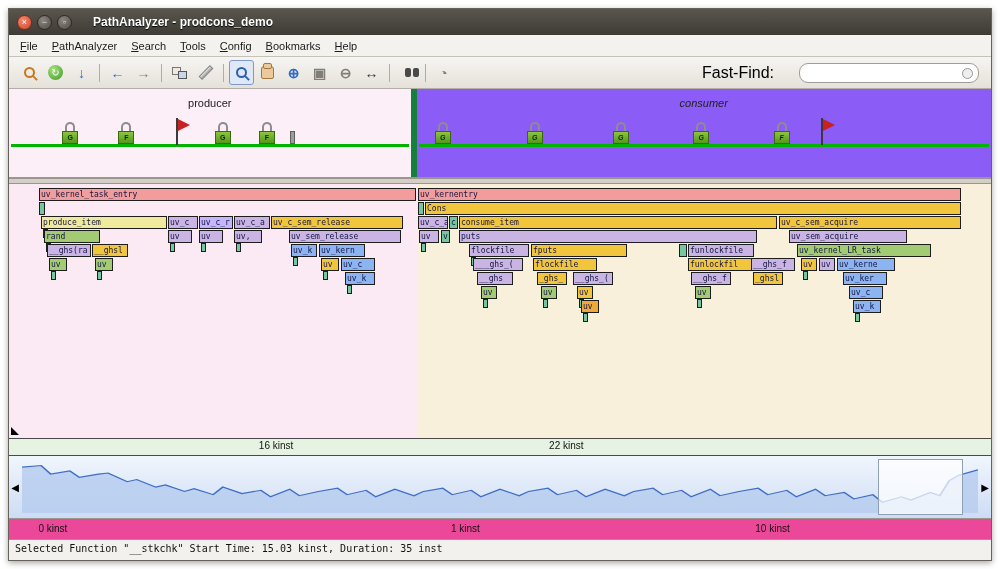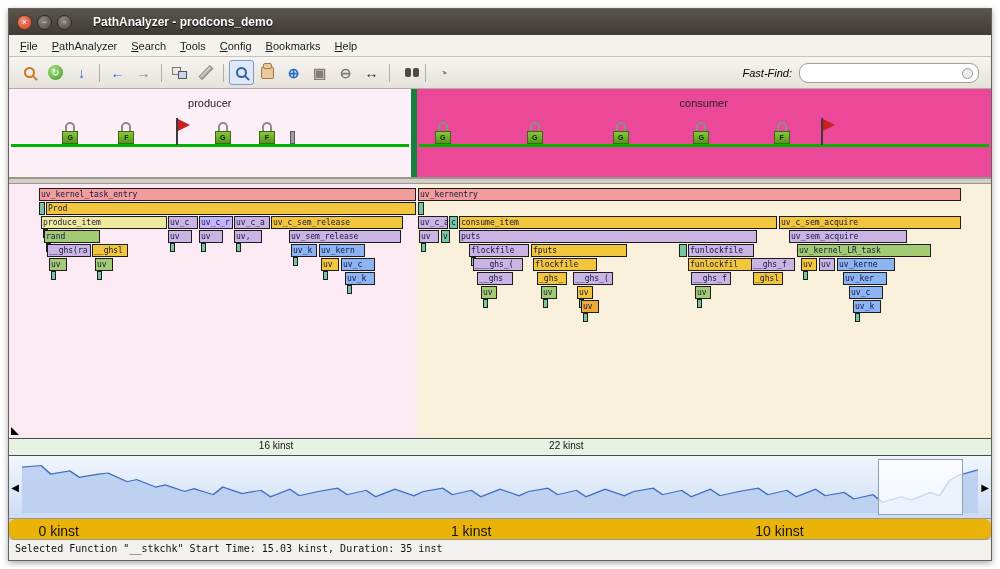--- a/index.html
+++ b/index.html
@@ -31,30 +31,30 @@
   .mag.blue::after{background:#2d5fb0;}
   .greenball{width:15px;height:15px;border-radius:50%;background:radial-gradient(circle at 35% 30%,#a4e27c,#3d9a24);color:#fff;font-size:10px;line-height:15px;text-align:center;}
   .ico-link{width:15px;height:11px;position:relative;}
   .ico-link::before{content:"";position:absolute;left:0;top:0;width:7px;height:6px;border:1px solid #777;background:#f0e8e0;}
   .ico-link::after{content:"";position:absolute;left:6px;top:4px;width:7px;height:6px;border:1px solid #555;background:#c9d6ea;}
   .slash{width:14px;height:3px;background:linear-gradient(#e8e8e8,#9a9a9a);border:1px solid #808080;transform:rotate(-45deg);}
   .hand{width:11px;height:11px;background:#ecc89e;border:1px solid #a07840;border-radius:3px 3px 2px 2px;position:relative;}
   .hand::before{content:"";position:absolute;top:-4px;left:1px;width:7px;height:4px;background:#ecc89e;border:1px solid #a07840;border-radius:2px;}
   .bino{width:6px;height:9px;background:#4a4a4a;border-radius:2px;box-shadow:8px 0 0 #4a4a4a;}
   .spacer{flex:1;}
-  .ff-label{font-size:11px;margin-right:6px;font-style:italic;}
+  .ff-label{font-size:16px;margin-right:24px;}
   .ff-wrap{position:relative;margin-right:4px;}
   .ff-wrap input{width:150px;height:18px;border:1px solid #a29d94;border-radius:9px;padding:0 20px 0 8px;font-size:11px;background:#fff;outline:none;font-family:"Liberation Sans",sans-serif;}
   .ff-clear{position:absolute;right:6px;top:5px;width:9px;height:9px;border:1px solid #999;border-radius:50%;background:#eee;}
 
   
   .threads{height:88px;flex:0 0 88px;display:flex;border-bottom:2px solid #9a958d;}
   .half{position:relative;height:100%;box-sizing:border-box;}
   .half.producer{width:41.5%;background:#fdeff7;border-right:6px solid #15803d;}
-  .half.consumer{width:58.5%;background:#ec4899;}
+  .half.consumer{width:58.5%;background:#8b5cf6;font-style:italic;}
   .region-label{position:absolute;top:8px;left:0;width:100%;text-align:center;font-size:11px;color:#222;}
   .baseline{position:absolute;left:2px;right:2px;top:55px;height:3px;background:#00b400;}
   .locki{position:absolute;top:33px;width:18px;height:23px;}
   .shackle{display:block;width:10px;height:9px;border:2px solid #8d8d8d;border-bottom:none;border-radius:5px 5px 0 0;margin:0 auto;box-sizing:border-box;}
   .lockbody{display:block;width:16px;height:13px;background:linear-gradient(#8cc63e,#55961c);border:1px solid #38680f;margin:0 auto;font-size:7px;line-height:12px;text-align:center;color:#10240a;font-weight:bold;box-sizing:border-box;}
   .flagi{position:absolute;top:29px;width:16px;height:27px;}
   .pole{position:absolute;left:2px;top:0;width:2px;height:27px;background:#3a3a3a;}
   .banner{position:absolute;left:4px;top:1px;width:0;height:0;border-top:6px solid transparent;border-bottom:6px solid transparent;border-left:12px solid #c92020;}
   .blocki{position:absolute;top:42px;width:5px;height:13px;background:#9d9d9d;border:1px solid #5e5e5e;box-sizing:border-box;}
 
@@ -79,21 +79,21 @@
   .overview{position:relative;height:62px;flex:0 0 62px;background:linear-gradient(#f1f6fd,#cddcf4);border-bottom:1px solid #9a958d;}
   .overview svg{position:absolute;left:13px;top:3px;width:956px;height:54px;}
   #ov-area{fill:#b7cdee;stroke:none;opacity:0.85;}
   #ov-line{fill:none;stroke:#3f6fc4;stroke-width:2;}
   .viewport{position:absolute;left:88.5%;width:8.6%;top:3px;bottom:3px;background:rgba(255,255,255,0.72);border:1px solid #8fa0b4;box-sizing:border-box;}
   .ov-arrow{position:absolute;top:50%;transform:translateY(-50%);font-size:10px;color:#000;width:12px;text-align:center;cursor:default;}
   .ov-arrow.left{left:0;}
   .ov-arrow.right{right:0;}
 
   
-  .axis{position:relative;height:20px;flex:0 0 20px;background:#eab308;border-bottom:1px solid #9a958d;font-size:14px;color:#111;border-radius:6px;}
+  .axis{position:relative;height:20px;flex:0 0 20px;background:#ec4899;border-bottom:1px solid #9a958d;font-size:10px;color:#111;}
   .axis-label{position:absolute;top:4px;}
 
   
   .status{height:20px;flex:0 0 20px;background:#f3f1ed;font-size:10px;padding:3px 6px 0 6px;font-family:"DejaVu Sans Mono",monospace;color:#111;box-sizing:border-box;}
 </style>
 </head>
 <body>
 
 <div class="win">
 
@@ -234,21 +234,20 @@
   </div>
 
   <div class="splitter"></div>
 
   <div class="flame">
     <div class="fbg left"></div>
     <div class="fbg right"></div>
     <div id="flame-layer">
         <div class="fbox" style="left: 0px; top: 0px; width: 377px; height: 13px; background: rgb(242, 156, 156);">uv_kernel_task_entry</div>
         <div class="fbox" style="left: 0px; top: 14px; width: 6px; height: 13px; background: rgb(118, 198, 162);"></div>
-        <div class="fbox" style="left: 7px; top: 14px; width: 370px; height: 13px; background: rgb(242, 198, 60);">Prod</div>
         <div class="fbox" style="left: 2px; top: 28px; width: 126px; height: 13px; background: rgb(240, 234, 156);">produce_item</div>
         <div class="ftail" style="left: 4px; top: 41px;"></div>
         <div class="fbox" style="left: 129px; top: 28px; width: 30px; height: 13px; background: rgb(201, 180, 228);">uv_c</div>
         <div class="fbox" style="left: 160px; top: 28px; width: 34px; height: 13px; background: #c4b5fd;">uv_c_r</div>
         <div class="fbox" style="left: 195px; top: 28px; width: 36px; height: 13px; background: rgb(201, 180, 228);">uv_c_a</div>
         <div class="fbox" style="left: 232px; top: 28px; width: 132px; height: 13px; background: rgb(242, 198, 60);">uv_c_sem_release</div>
         <div class="fbox" style="left: 5px; top: 42px; width: 56px; height: 13px; background: rgb(162, 203, 116);">rand</div>
         <div class="ftail" style="left: 7px; top: 55px;"></div>
         <div class="fbox" style="left: 129px; top: 42px; width: 24px; height: 13px; background: rgb(201, 180, 228);">uv</div>
         <div class="ftail" style="left: 131px; top: 55px;"></div>
@@ -266,20 +265,21 @@
         <div class="ftail" style="left: 12px; top: 83px;"></div>
         <div class="fbox" style="left: 56px; top: 70px; width: 18px; height: 13px; background: rgb(162, 203, 116);">uv</div>
         <div class="ftail" style="left: 58px; top: 83px;"></div>
         <div class="fbox" style="left: 282px; top: 70px; width: 18px; height: 13px; background: rgb(242, 198, 60);">uv</div>
         <div class="ftail" style="left: 284px; top: 83px;"></div>
         <div class="fbox" style="left: 302px; top: 70px; width: 34px; height: 13px; background: rgb(141, 180, 242);">uv_c</div>
         <div class="fbox" style="left: 306px; top: 84px; width: 30px; height: 13px; background: rgb(141, 180, 242);">uv_k</div>
         <div class="ftail" style="left: 308px; top: 97px;"></div>
         <div class="fbox" style="left: 379px; top: 0px; width: 543px; height: 13px; background: rgb(242, 156, 156);">uv_kernentry</div>
         <div class="fbox" style="left: 379px; top: 14px; width: 6px; height: 13px; background: rgb(118, 198, 162);"></div>
+        <div class="fbox" style="left: 386px; top: 14px; width: 536px; height: 13px; background: rgb(242, 198, 60);">Cons</div>
         <div class="fbox" style="left: 379px; top: 28px; width: 30px; height: 13px; background: rgb(201, 180, 228);">uv_c_a</div>
         <div class="fbox" style="left: 410px; top: 28px; width: 9px; height: 13px; background: rgb(118, 198, 162);">c</div>
         <div class="fbox" style="left: 420px; top: 28px; width: 318px; height: 13px; background: rgb(242, 198, 60);">consume_item</div>
         <div class="fbox" style="left: 740px; top: 28px; width: 182px; height: 13px; background: rgb(242, 198, 60);">uv_c_sem_acquire</div>
         <div class="fbox" style="left: 380px; top: 42px; width: 20px; height: 13px; background: rgb(201, 180, 228);">uv</div>
         <div class="ftail" style="left: 382px; top: 55px;"></div>
         <div class="fbox" style="left: 402px; top: 42px; width: 9px; height: 13px; background: rgb(118, 198, 162);">v</div>
         <div class="fbox" style="left: 420px; top: 42px; width: 298px; height: 13px; background: rgb(201, 180, 228);">puts</div>
         <div class="fbox" style="left: 750px; top: 42px; width: 118px; height: 13px; background: rgb(201, 180, 228);">uv_sem_acquire</div>
         <div class="fbox" style="left: 430px; top: 56px; width: 60px; height: 13px; background: rgb(201, 180, 228);">flockfile</div>

